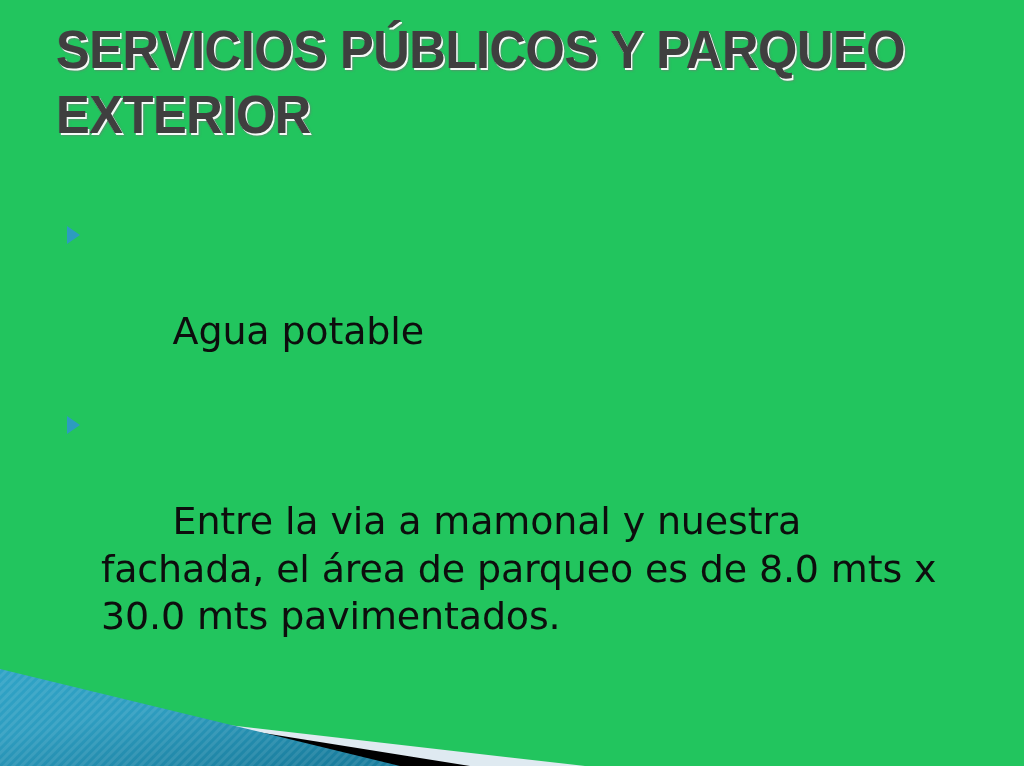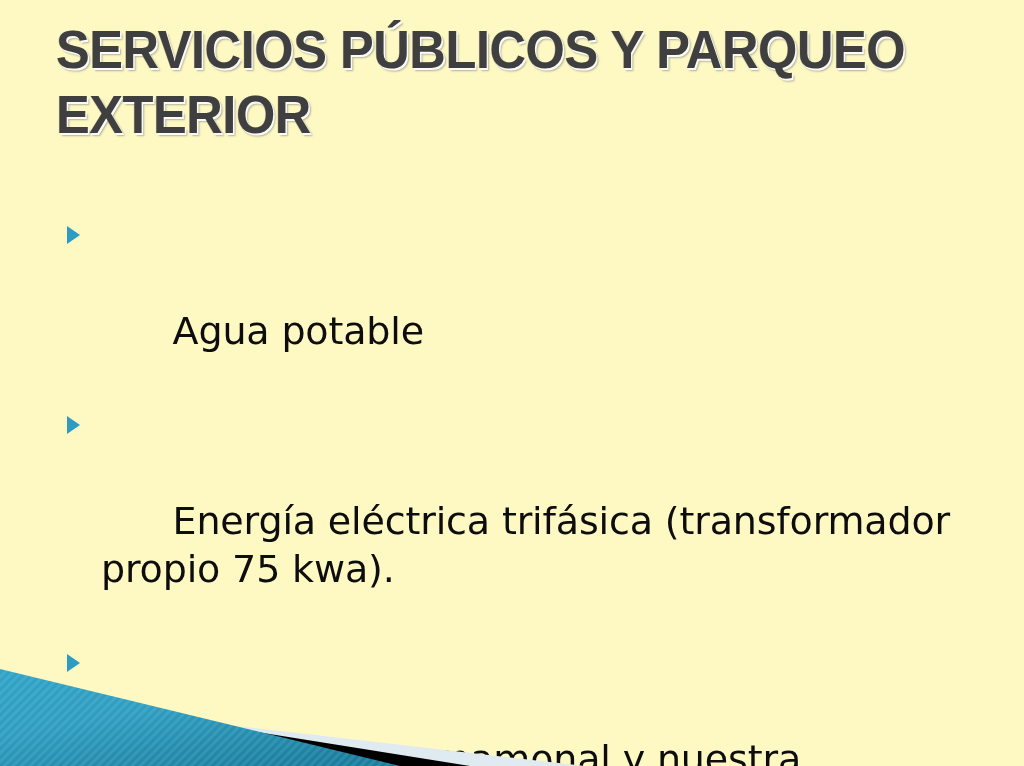--- a/index.html
+++ b/index.html
@@ -11,21 +11,21 @@
     width: 1024px;
     height: 766px;
     overflow: hidden;
     font-family: "DejaVu Sans", sans-serif;
   }
 
   #slide {
     position: relative;
     width: 1024px;
     height: 766px;
-    background: #fef9c3;
+    background: #22c55e;
     overflow: hidden;
   }
 
   
   #title-block {
     position: absolute;
     left: 56px;
     top: 18px;
     width: 900px;
   }
@@ -105,24 +105,20 @@
     <h1 id="slide-title">SERVICIOS PÚBLICOS Y PARQUEO EXTERIOR</h1>
   </div>
 
   <ul id="bullet-list">
     <li class="bullet-item">
       <span class="bullet-marker"></span>
       <span>Agua potable</span>
     </li>
     <li class="bullet-item">
       <span class="bullet-marker"></span>
-      <span>Energía eléctrica trifásica (transformador propio 75 kwa).</span>
-    </li>
-    <li class="bullet-item">
-      <span class="bullet-marker"></span>
       <span>Entre la via a mamonal y nuestra fachada, el área de parqueo es de 8.0 mts x 30.0 mts pavimentados.</span>
     </li>
 
   </ul>
 
   <div id="bottom-decor">
     <svg viewBox="0 0 640 125" preserveAspectRatio="none">
       <defs>
         <linearGradient id="tealGrad" x1="0" y1="0" x2="0.75" y2="1">
           <stop offset="0%" stop-color="#2fa3c6"></stop>

